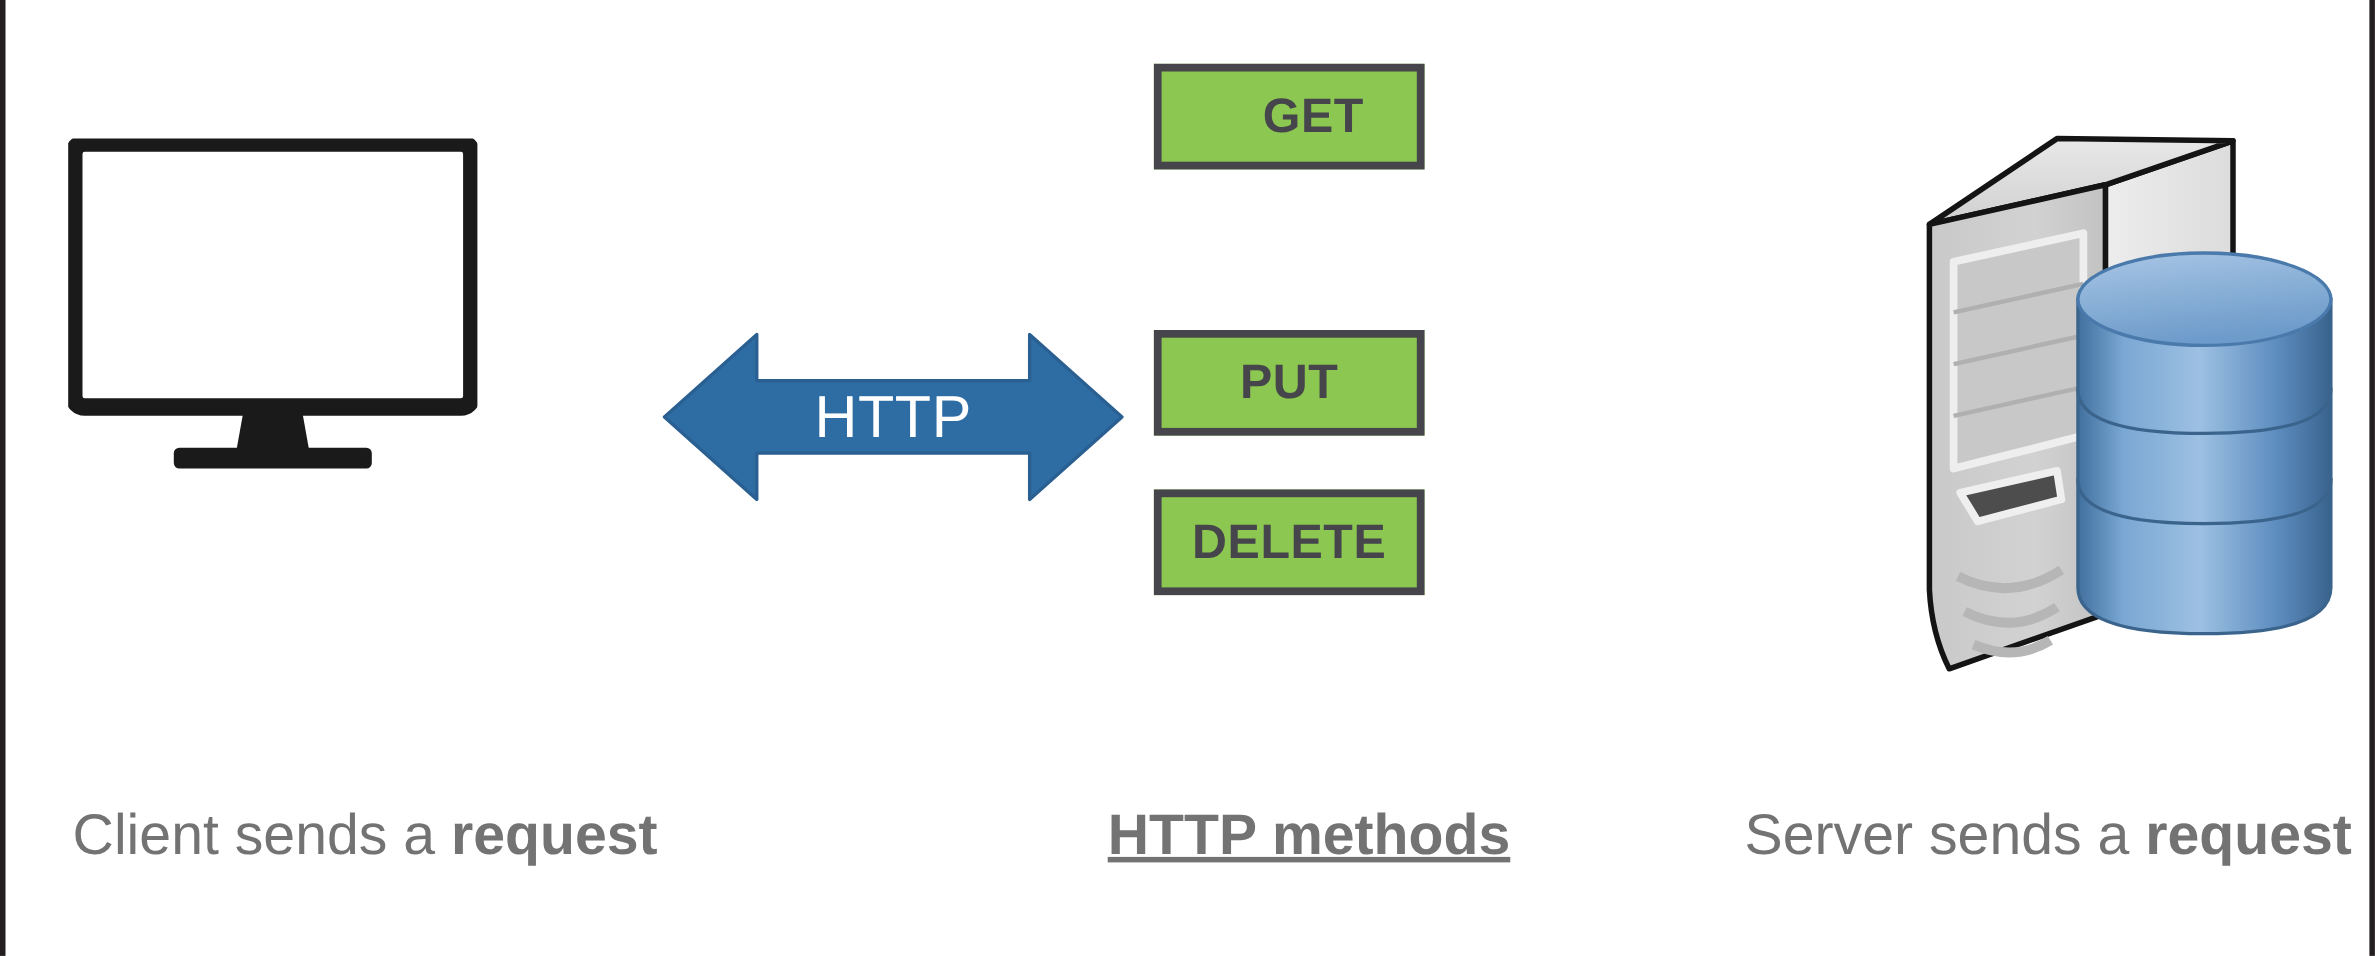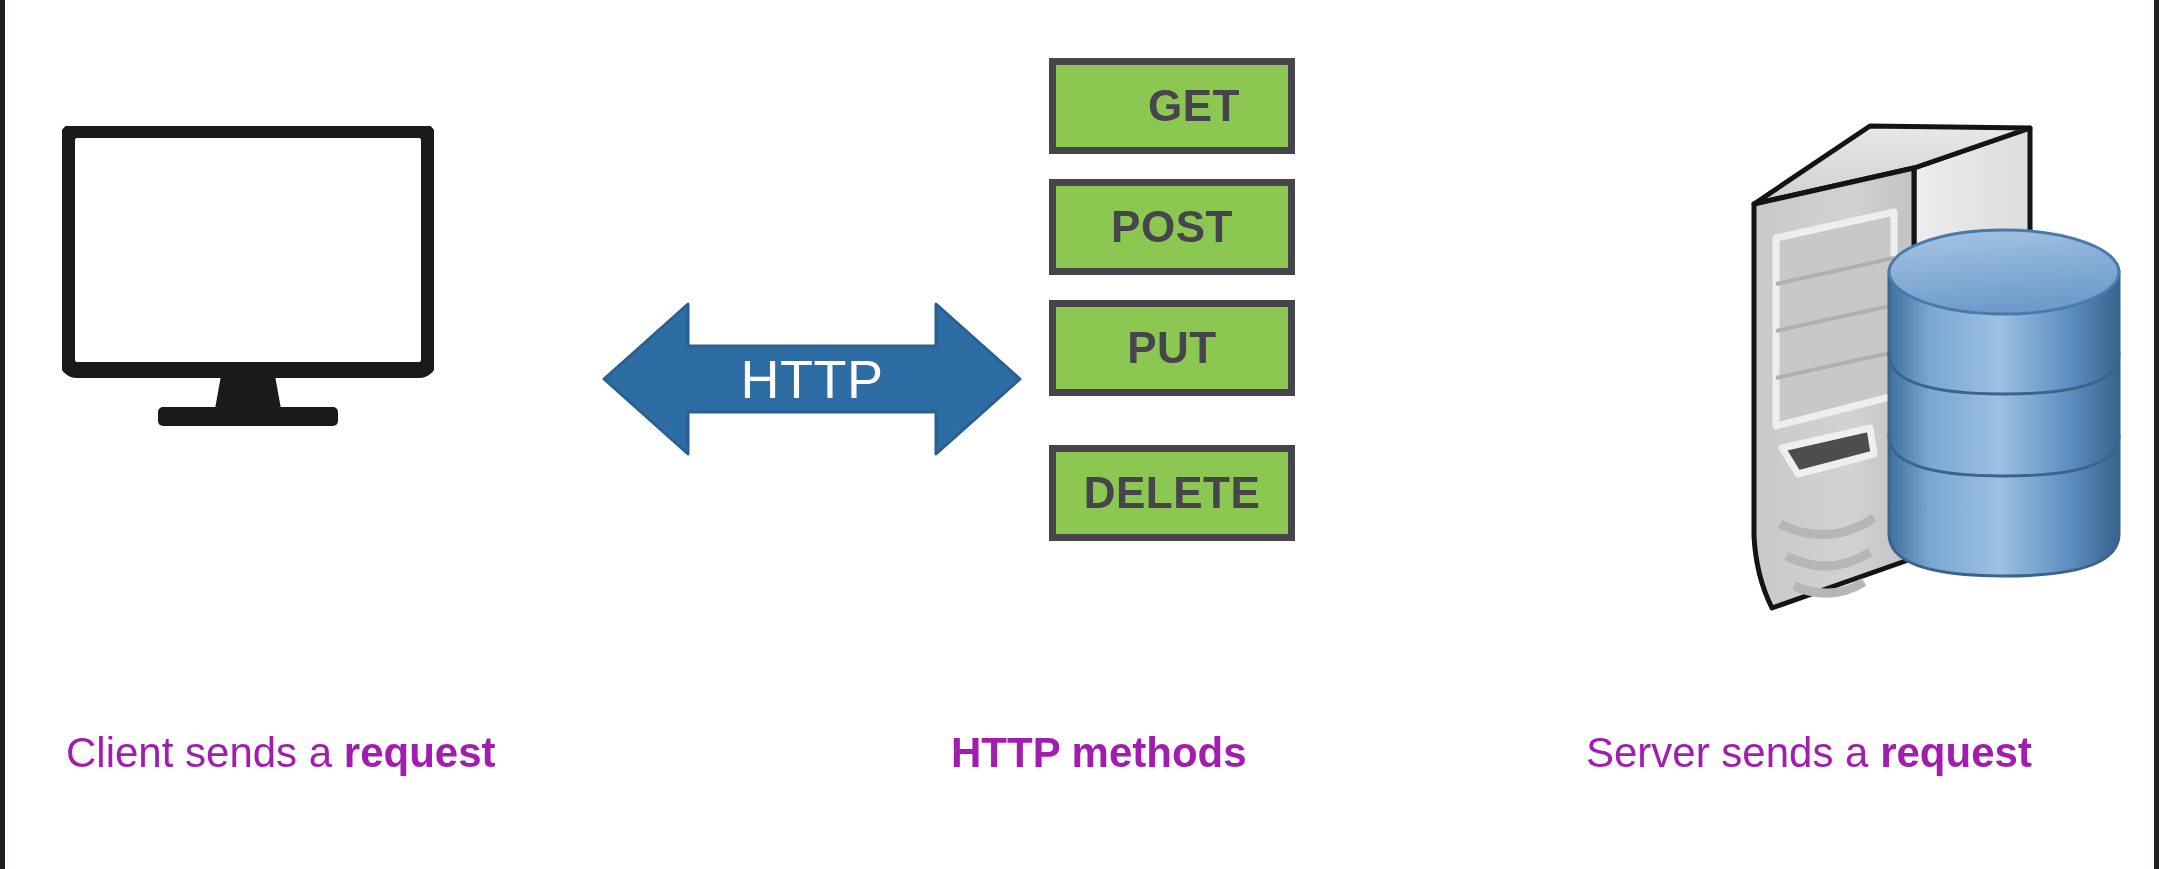--- a/index.html
+++ b/index.html
@@ -90,28 +90,28 @@
     left: 1742px;
     top: 106px;
     width: 420px;
     height: 530px;
   }
 
   
   .caption {
     position: absolute;
     top: 729px;
-    color: #a21caf;
-    font-size: 42px;
+    color: #737373;
+    font-size: 52px;
     font-family: "Liberation Sans", sans-serif;
     white-space: nowrap;
   }
   .caption .b { font-weight: bold; }
   #caption-client { left: 66px; }
-  #caption-methods { left: 951px; font-weight: bold; }
+  #caption-methods { left: 1007px; font-weight: bold; text-decoration: underline; }
   #caption-server { left: 1586px; }
 </style>
 </head>
 <body>
 
 <div id="canvas">
 
   <div class="frame-edge left"></div>
   <div class="frame-edge right"></div>
 
@@ -127,21 +127,20 @@
   </div>
 
   <div class="arrow" id="arrow-json">
     <svg viewBox="0 0 420 166" width="420" height="166" xmlns="http://www.w3.org/2000/svg" preserveAspectRatio="none">
       <polygon points="2,83 86,8 86,50 334,50 334,8 418,83 334,158 334,116 86,116 86,158" fill="#2E6DA4" stroke="#2A5F91" stroke-width="3" stroke-linejoin="round"></polygon>
     </svg>
     <span class="arrow-label">HTTP</span>
   </div>
 
   <div class="method-box m0">GET</div>
-  <div class="method-box m1">POST</div>
   <div class="method-box m2">PUT</div>
   <div class="method-box m3">DELETE</div>
 
 
   <div id="server">
     <svg viewBox="0 0 420 530" width="420" height="530" xmlns="http://www.w3.org/2000/svg">
       <defs>
         <linearGradient id="towerFront" x1="0" y1="0" x2="1" y2="0">
           <stop offset="0%" stop-color="#c9c9c9"></stop>
           <stop offset="60%" stop-color="#d2d2d2"></stop>

